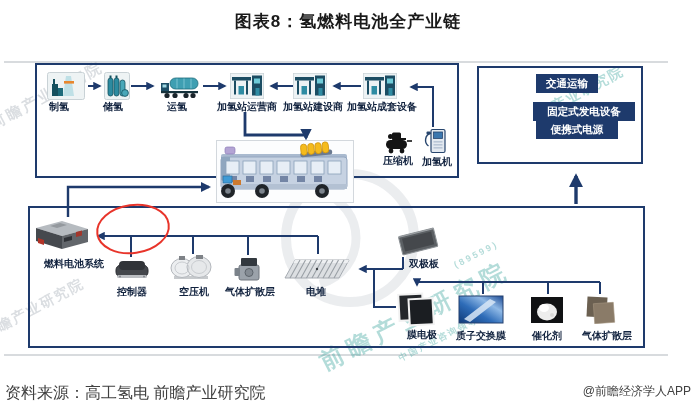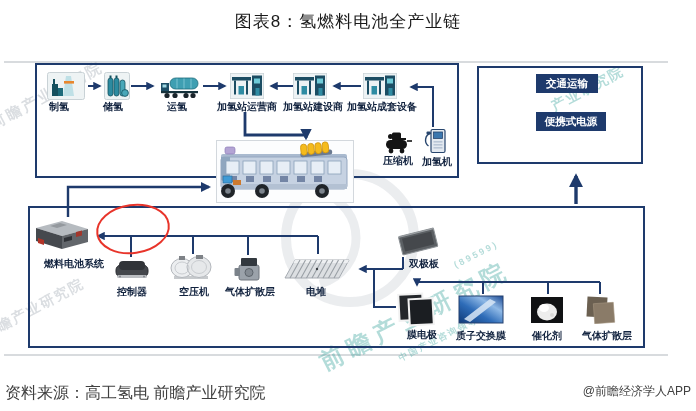--- a/index.html
+++ b/index.html
@@ -1,19 +1,19 @@
 <!DOCTYPE html>
 <html><head>
 <meta charset="utf-8">
 <style>
   html,body{margin:0;padding:0;background:#ffffff;}
   .canvas{position:relative;width:696px;height:411px;background:#ffffff;overflow:hidden;
           font-family:"Liberation Sans",sans-serif;}
   .title{position:absolute;left:0;right:0;top:10px;text-align:center;
-         font-size:17px;font-weight:normal;color:#1a1a1a;letter-spacing:1px;}
+         font-size:17px;font-weight:bold;color:#1a1a1a;letter-spacing:1px;}
   .sbox{position:absolute;border:2px solid #1e3a6c;background:transparent;}
   .seclbl{position:absolute;font-size:20px;font-weight:bold;color:#1e3a6c;letter-spacing:3px;white-space:nowrap;}
   .lbl{position:absolute;transform:translateX(-50%);font-size:10px;font-weight:bold;
        color:#12233f;white-space:nowrap;line-height:11px;}
   .icon{position:absolute;display:block;line-height:0;}
   .badge{position:absolute;background:#1e3a6c;color:#ffffff;font-size:10.5px;font-weight:bold;
          display:flex;align-items:center;justify-content:center;white-space:nowrap;}
   .overlay{position:absolute;left:0;top:0;pointer-events:none;}
   .hline{position:absolute;left:4px;width:664px;height:2px;background:#c3c7cc;opacity:.65;}
   .wm{position:absolute;white-space:nowrap;pointer-events:none;}
@@ -153,21 +153,22 @@
         <rect x="10.5" y="13" width="9" height="1.6" fill="#b9c6d6"></rect>
         <rect x="10.5" y="16" width="9" height="1.6" fill="#b9c6d6"></rect>
         <rect x="10.5" y="19" width="9" height="1.6" fill="#b9c6d6"></rect>
         <path d="M8 5 C1.5 7 1 15 5.5 18" fill="none" stroke="#27456d" stroke-width="1.4"></path>
         <rect x="3.5" y="3.5" width="4" height="3" rx="1" fill="#27456d"></rect>
       </svg>
   </span>
   <div class="lbl" style="left:437px;top:156px">加氢机</div>
 
   <div class="badge" style="left:536px;top:74px;width:62px;height:19px">交通运输</div>
-  <div class="badge" style="left:536px;top:112px;width:70px;height:19px">便携式电源</div>
+  <div class="badge" style="left:533px;top:102px;width:102px;height:19px">固定式发电设备</div>
+  <div class="badge" style="left:536px;top:120px;width:82px;height:19px">便携式电源</div>
 
   <span class="icon" style="left:30px;top:218px">
     <svg width="62" height="33" viewBox="0 0 62 33">
         <polygon points="6,10 32,3 58,11 32,18" fill="#b6bbc0"></polygon>
         <polygon points="20,8 30,5 37,7 27,10" fill="#94999e"></polygon>
         <polygon points="6,10 32,18 32,31 6,23" fill="#45494e"></polygon>
         <polygon points="32,18 58,11 58,24 32,31" fill="#62666b"></polygon>
         <polygon points="8,20 14,22 14,27 8,25" fill="#b23327"></polygon>
         <polygon points="46,14 52,12.5 52,17.5 46,19" fill="#a3372c"></polygon>
         <polygon points="34,20 42,18 42,22 34,24" fill="#2e3136"></polygon>

